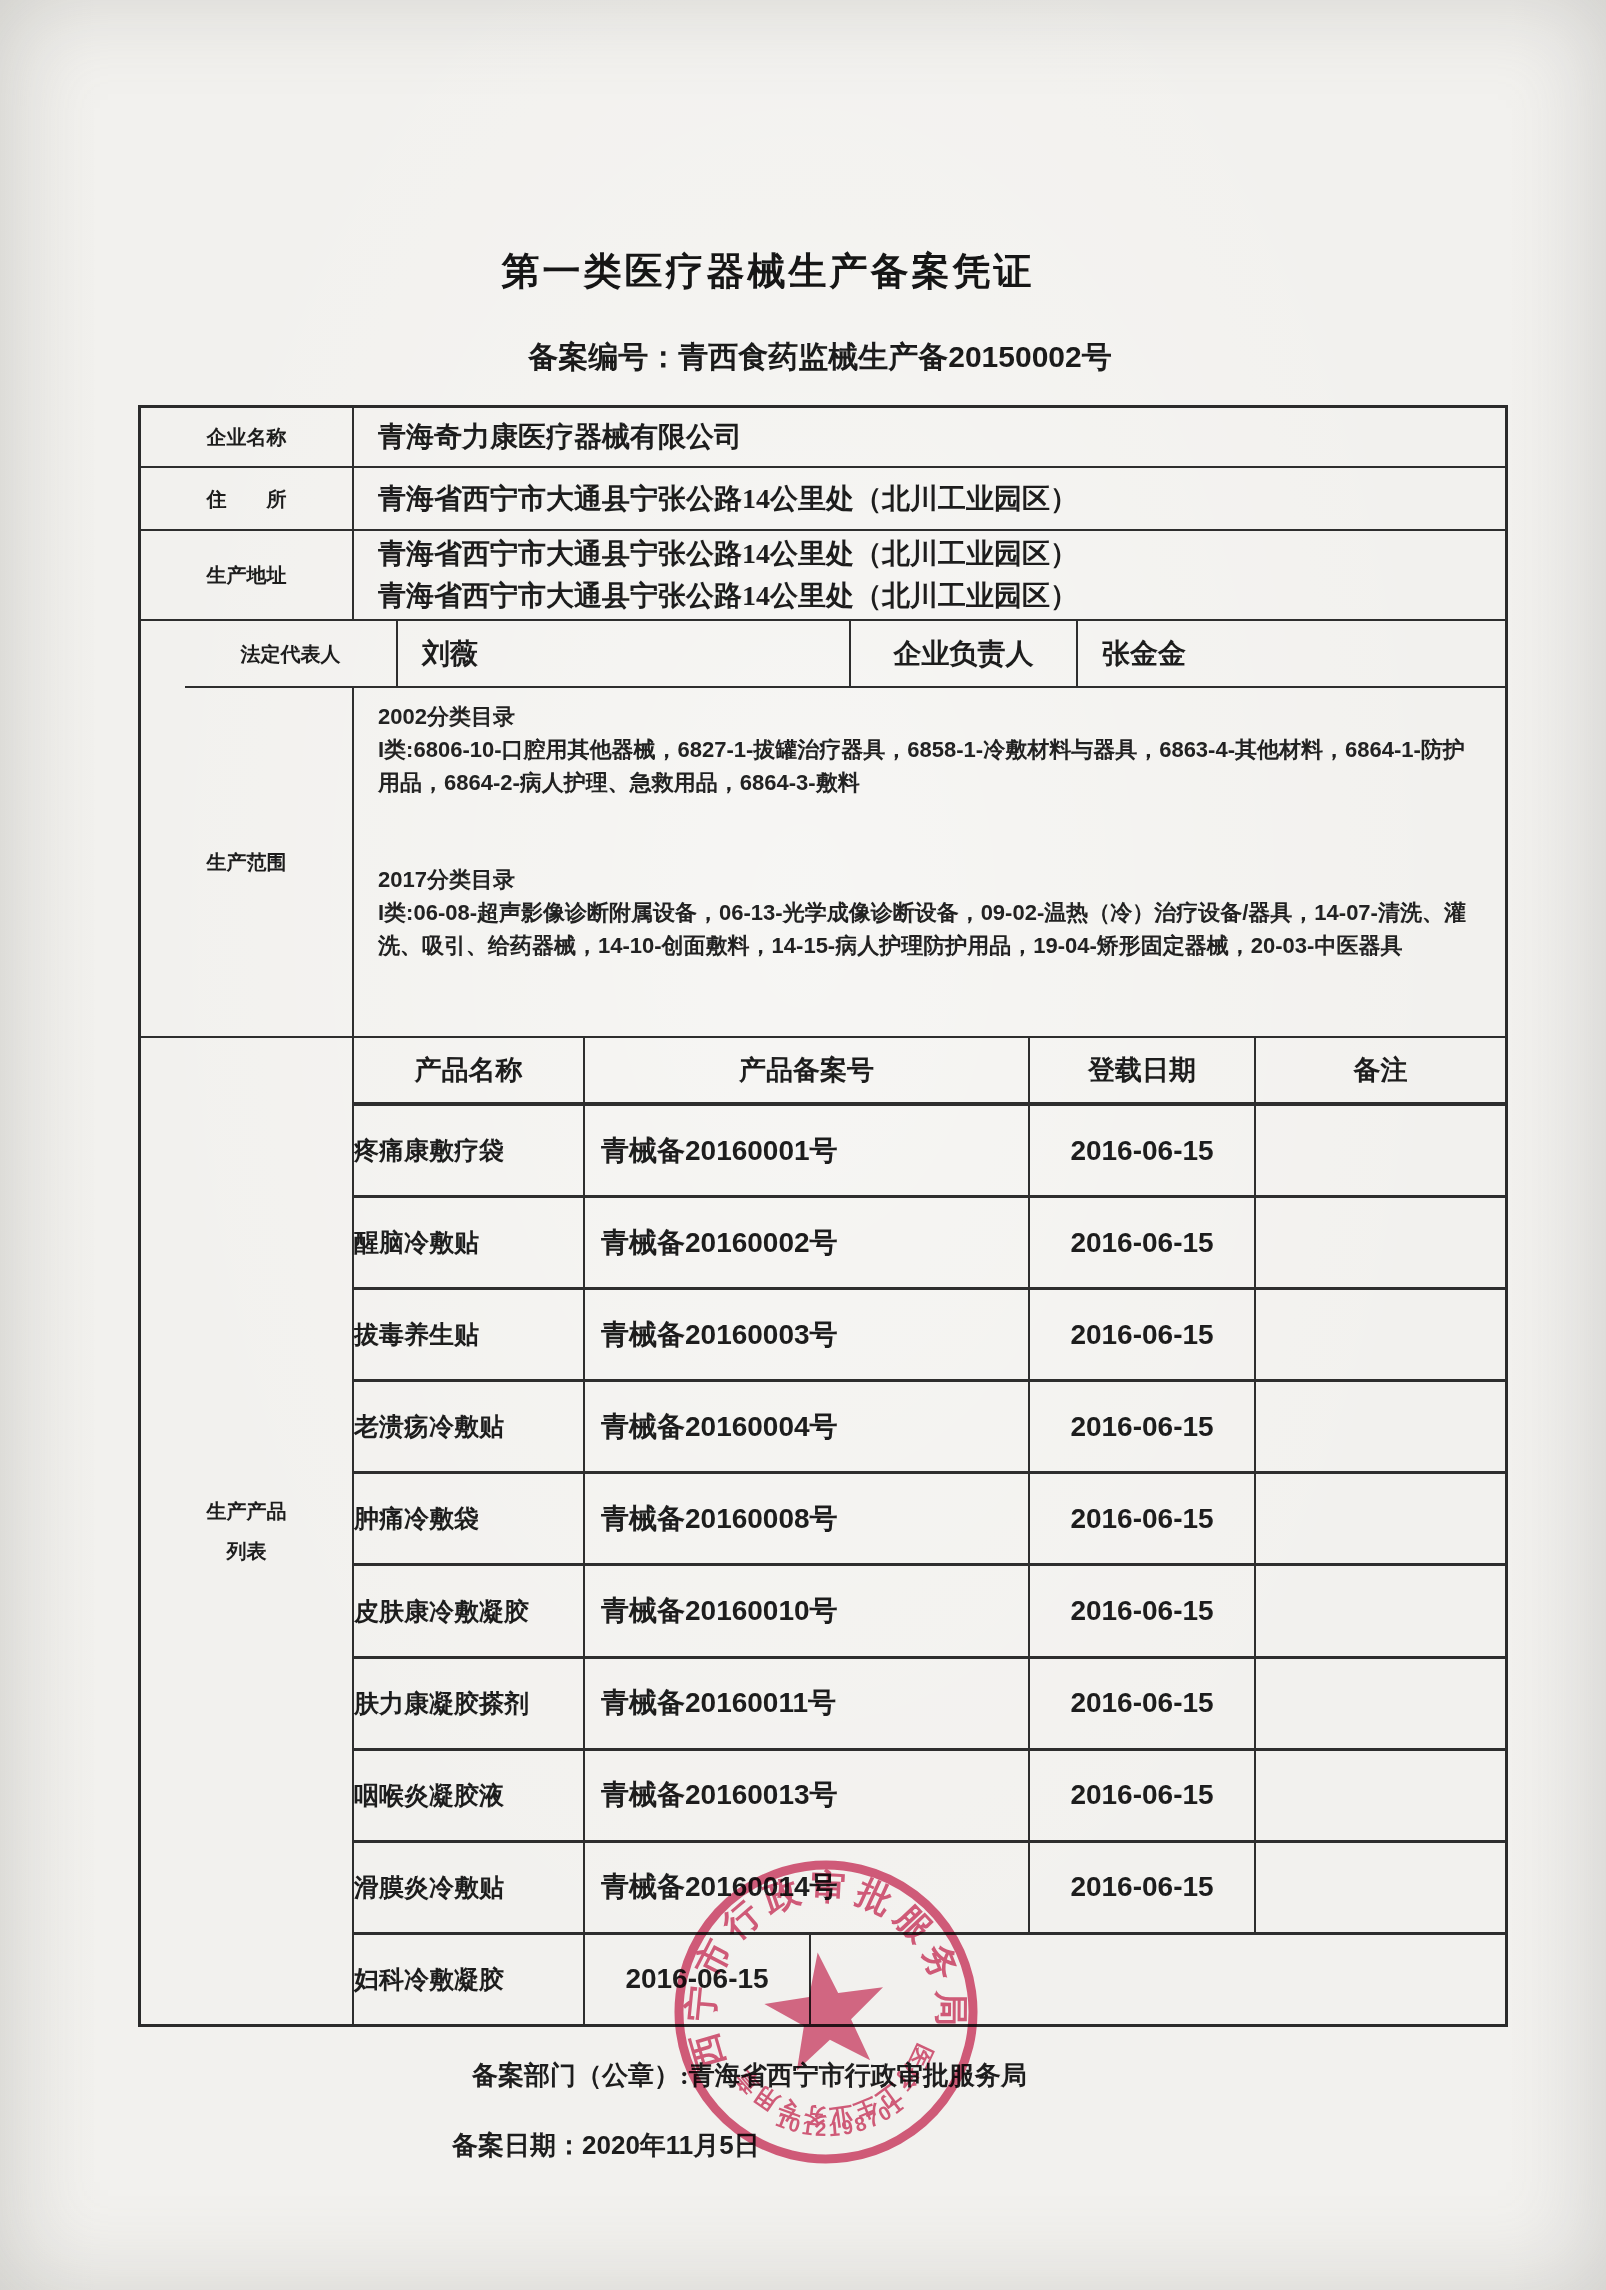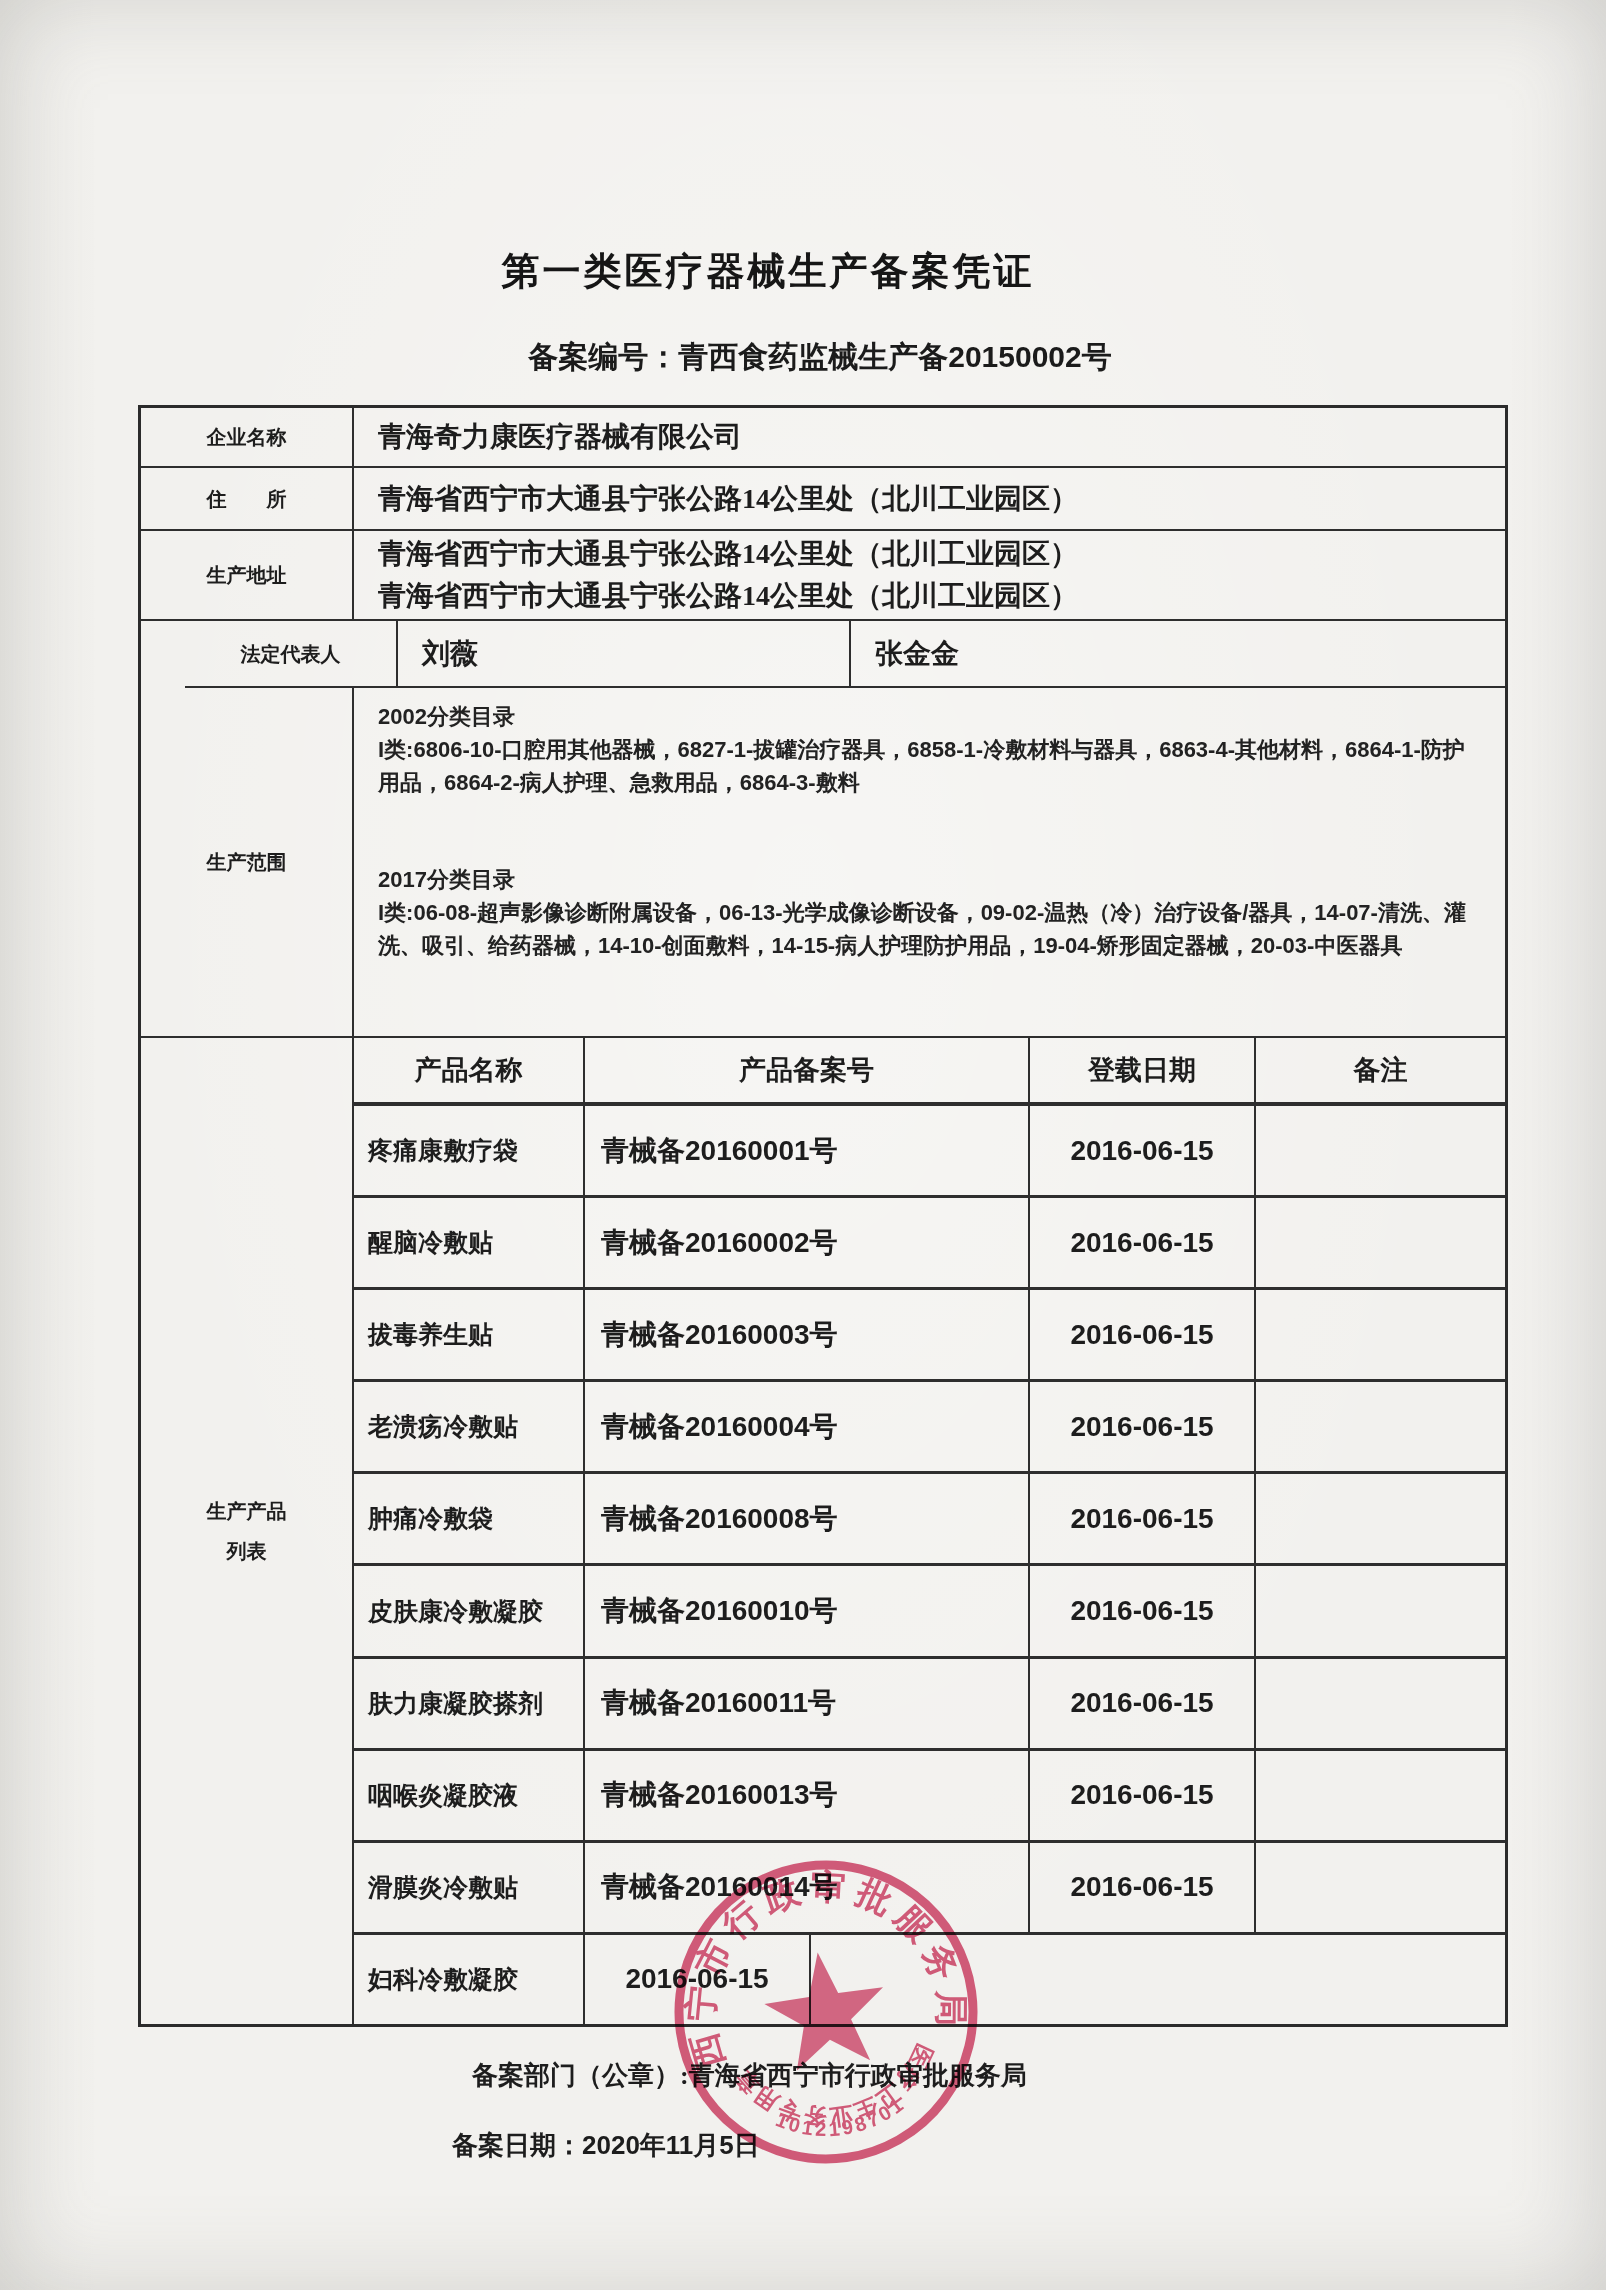--- a/index.html
+++ b/index.html
@@ -64,21 +64,21 @@
     font-size:27px;font-weight:700;
   }
   .p-rows{flex:1;display:flex;flex-direction:column;}
   .p-row{flex:1;display:flex;border-bottom:3px solid #2e2e2e;}
   .p-row:last-child{border-bottom:none;}
   .pc{box-sizing:border-box;border-right:2px solid #2e2e2e;display:flex;align-items:center;min-width:0;}
   .col-name{width:231px;flex:none;}
   .col-filing{width:445px;flex:none;}
   .col-date{width:226px;flex:none;}
   .col-note{flex:1;border-right:none !important;}
-  .pc.col-name{padding-left:14px;font-size:25px;font-weight:600;}
+  .pc.col-name{padding-left:0;font-size:25px;font-weight:600;}
   .pc.col-filing{padding-left:16px;font-family:"Liberation Sans", sans-serif;font-weight:700;font-size:28px;}
   .pc.col-date{justify-content:center;font-family:"Liberation Sans", sans-serif;font-weight:700;font-size:28px;}
   
   .dept-line{position:absolute;left:472px;top:2058px;font-size:26px;font-weight:600;}
   .date-line{position:absolute;left:452px;top:2128px;font-size:26px;font-weight:600;}
   .date-line .num, .dept-line .num{font-family:"Liberation Sans", sans-serif;font-weight:700;}
   
   .stamp{
     position:absolute;left:660px;top:1846px;width:332px;height:332px;
     opacity:0.88;mix-blend-mode:multiply;z-index:5;pointer-events:none;
@@ -109,20 +109,21 @@
       <div class="label-cell">生产地址</div>
       <div class="value-cell multiline">
         <span>青海省西宁市大通县宁张公路14公里处（北川工业园区）</span>
         <span>青海省西宁市大通县宁张公路14公里处（北川工业园区）</span>
       </div>
     </div>
 
     <div class="row" style="height:67px;margin-left:44px;">
       <div class="label-cell">法定代表人</div>
       <div class="value-cell cell-mid rep-value">刘薇</div>
+      <div class="manager-label cell-mid">企业负责人</div>
       <div class="value-cell">张金金</div>
     </div>
 
     <div class="row" style="height:350px;">
       <div class="label-cell">生产范围</div>
       <div class="scope-content">
         <div>2002分类目录</div>
         <div>I类:6806-10-口腔用其他器械，6827-1-拔罐治疗器具，6858-1-冷敷材料与器具，6863-4-其他材料，6864-1-防护用品，6864-2-病人护理、急救用品，6864-3-敷料</div>
         <div class="scope-block2">2017分类目录</div>
         <div>I类:06-08-超声影像诊断附属设备，06-13-光学成像诊断设备，09-02-温热（冷）治疗设备/器具，14-07-清洗、灌洗、吸引、给药器械，14-10-创面敷料，14-15-病人护理防护用品，19-04-矫形固定器械，20-03-中医器具</div>

